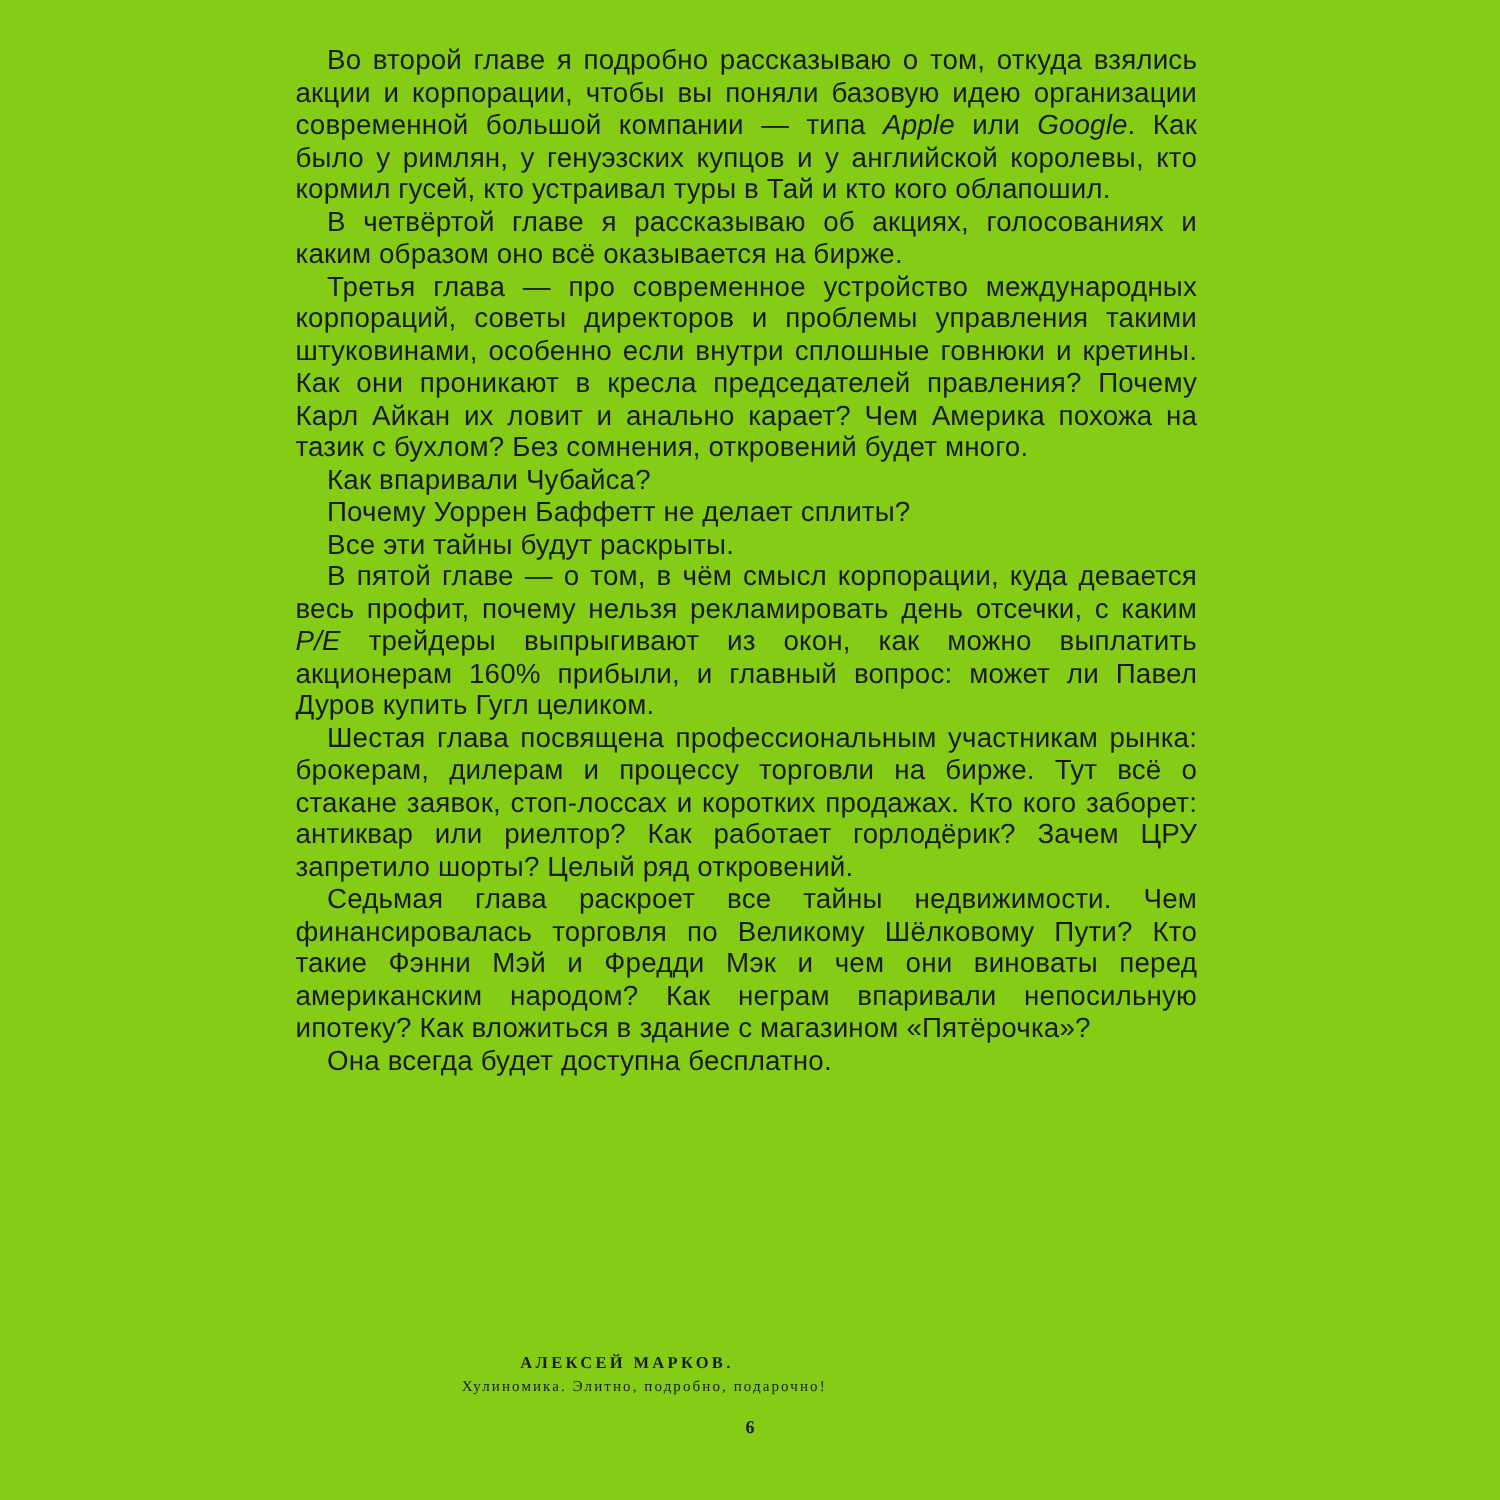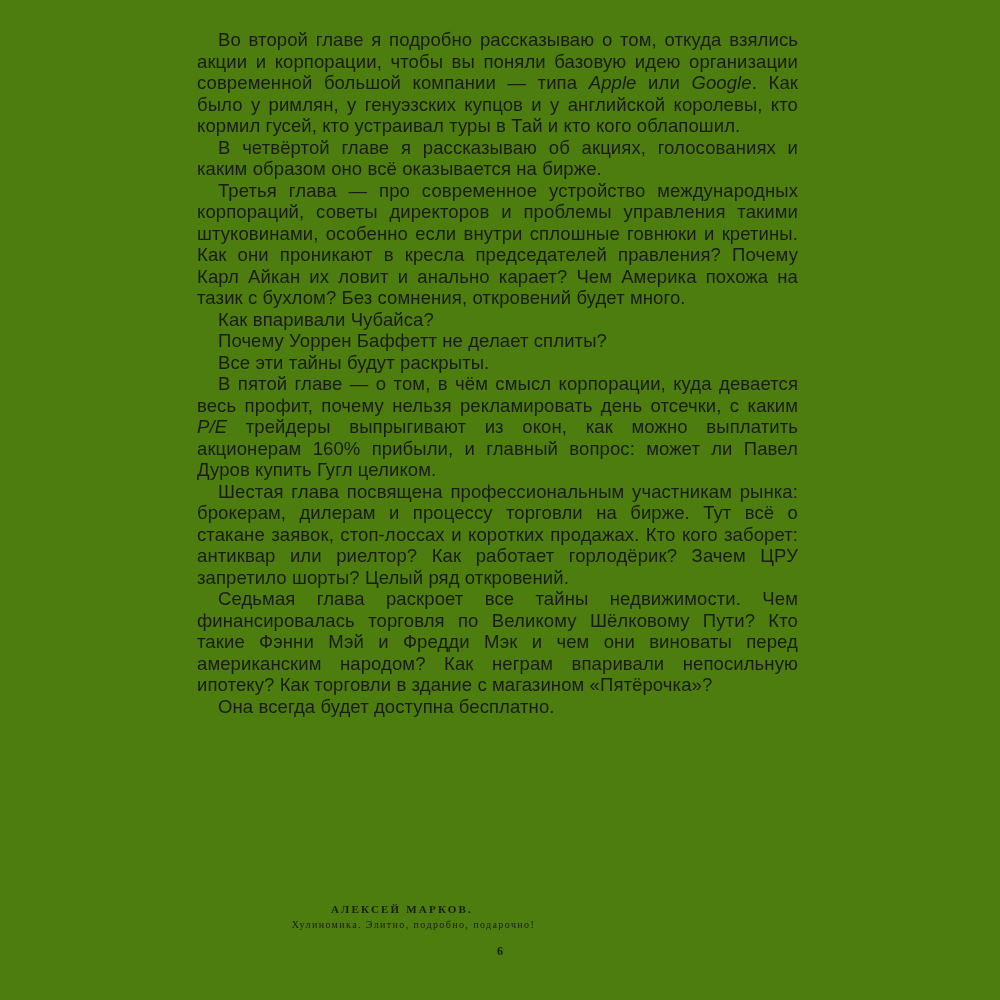--- a/index.html
+++ b/index.html
@@ -11,21 +11,21 @@
     width: 1000px;
     height: 1000px;
     position: relative;
     font-family: "Liberation Sans", sans-serif;
     color: #1b1b1b;
     overflow: hidden;
   }
   .book-page {
     position: absolute;
     inset: 0;
-    background: #4d7c0f;
+    background: #84cc16;
   }
   .text-block {
     position: absolute;
     left: 197px;
     top: 29px;
     width: 601px;
     text-align: justify;
     font-size: 18.5px;
     line-height: 21.5px;
     letter-spacing: 0.1px;
@@ -40,20 +40,21 @@
     font-style: italic;
   }
   .page-footer {
     position: absolute;
     left: 0;
     width: 804px;
     top: 901px;
     text-align: center;
     font-family: "Liberation Serif", serif;
     color: #1b1b1b;
+    padding-left: 16px;
   }
   .footer-author {
     font-size: 11px;
     font-weight: bold;
     letter-spacing: 2.2px;
     line-height: 16px;
   }
   .footer-tagline {
     font-size: 10px;
     font-weight: normal;
@@ -80,21 +81,21 @@
 
   <div class="text-block">
       <p><span>Во второй главе я подробно рассказываю о том, откуда взялись акции и корпорации, чтобы вы поняли базовую идею организации современной большой компании — типа </span><span class="it">Apple</span><span> или </span><span class="it">Google</span><span>. Как было у римлян, у генуэзских купцов и у английской королевы, кто кормил гусей, кто устраивал туры в Тай и кто кого облапошил.</span></p>
       <p><span>В четвёртой главе я рассказываю об акциях, голосованиях и каким образом оно всё оказывается на бирже.</span></p>
       <p><span>Третья глава — про современное устройство международных корпораций, советы директоров и проблемы управления такими штуковинами, особенно если внутри сплошные говнюки и кретины. Как они проникают в кресла председателей правления? Почему Карл Айкан их ловит и анально карает? Чем Америка похожа на тазик с бухлом? Без сомнения, откровений будет много.</span></p>
       <p><span>Как впаривали Чубайса?</span></p>
       <p><span>Почему Уоррен Баффетт не делает сплиты?</span></p>
       <p><span>Все эти тайны будут раскрыты.</span></p>
       <p><span>В пятой главе — о том, в чём смысл корпорации, куда девается весь профит, почему нельзя рекламировать день отсечки, с каким </span><span class="it">P/E</span><span> трейдеры выпрыгивают из окон, как можно выплатить акционерам 160% прибыли, и главный вопрос: может ли Павел Дуров купить Гугл целиком.</span></p>
       <p><span>Шестая глава посвящена профессиональным участникам рынка: брокерам, дилерам и процессу торговли на бирже. Тут всё о стакане заявок, стоп-лоссах и коротких продажах. Кто кого заборет: антиквар или риелтор? Как работает горлодёрик? Зачем ЦРУ запретило шорты? Целый ряд откровений.</span></p>
-      <p><span>Седьмая глава раскроет все тайны недвижимости. Чем финансировалась торговля по Великому Шёлковому Пути? Кто такие Фэнни Мэй и Фредди Мэк и чем они виноваты перед американским народом? Как неграм впаривали непосильную ипотеку? Как торговли в здание с магазином «Пятёрочка»?</span></p>
+      <p><span>Седьмая глава раскроет все тайны недвижимости. Чем финансировалась торговля по Великому Шёлковому Пути? Кто такие Фэнни Мэй и Фредди Мэк и чем они виноваты перед американским народом? Как неграм впаривали непосильную ипотеку? Как вложиться в здание с магазином «Пятёрочка»?</span></p>
       <p><span>Она всегда будет доступна бесплатно.</span></p>
     </div>
 
   <div class="page-footer">
     <div class="footer-author">АЛЕКСЕЙ МАРКОВ.</div>
     <div class="footer-tagline">Хулиномика. Элитно, подробно, подарочно!</div>
   </div>
 
   <div class="page-number">6</div>
 

